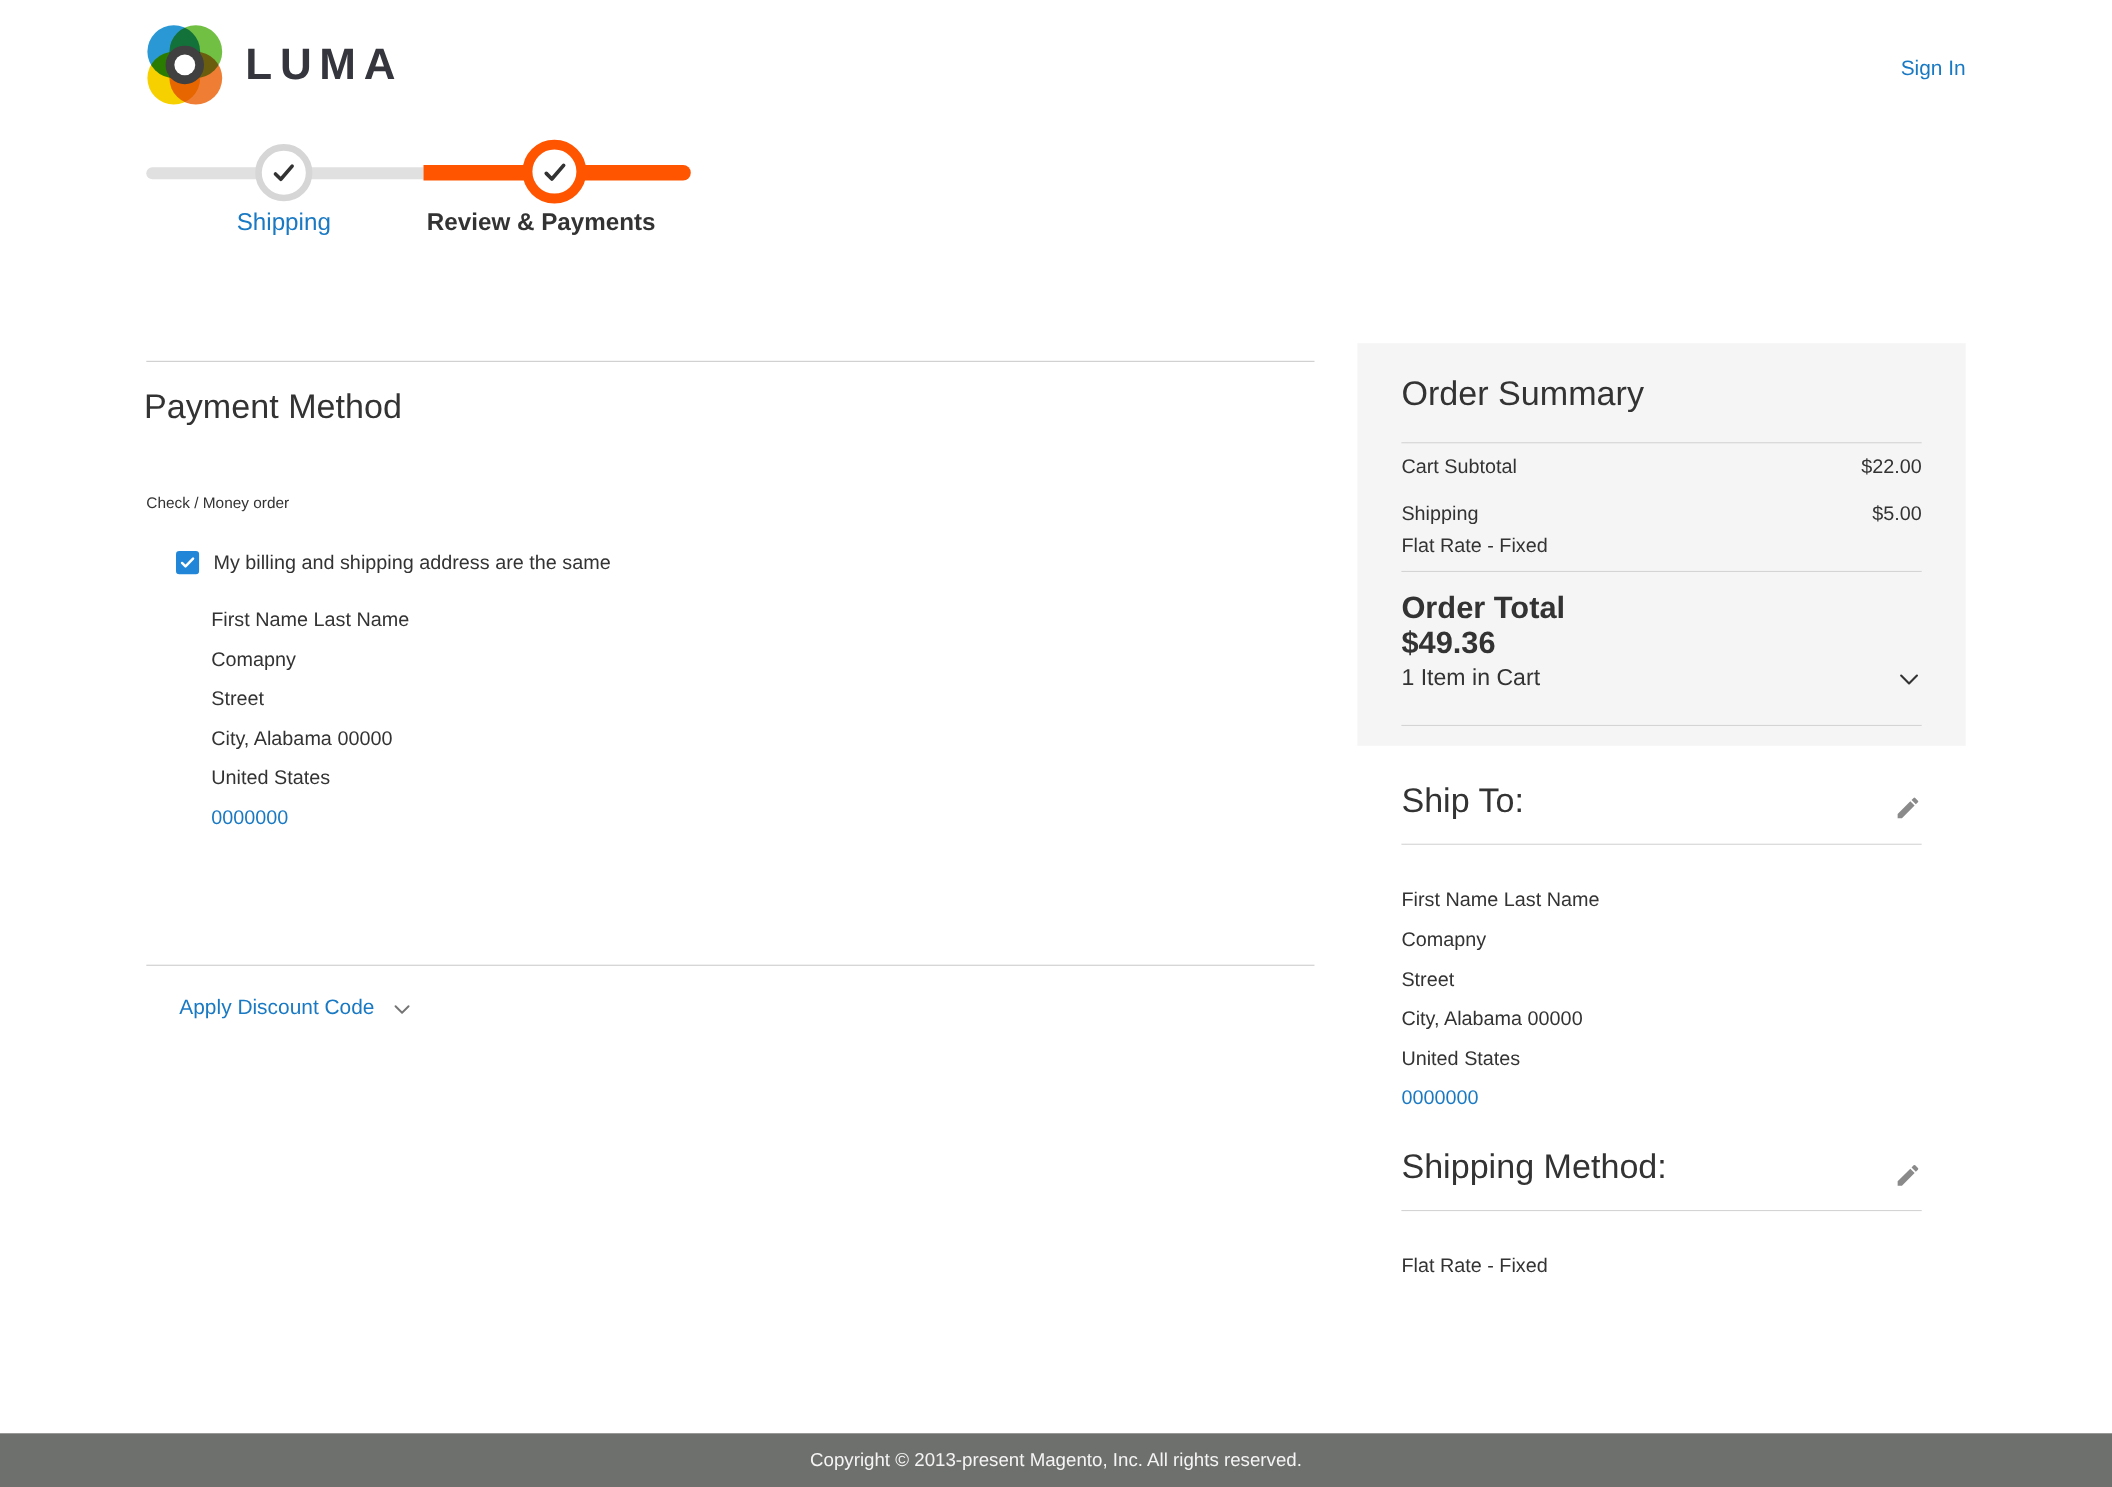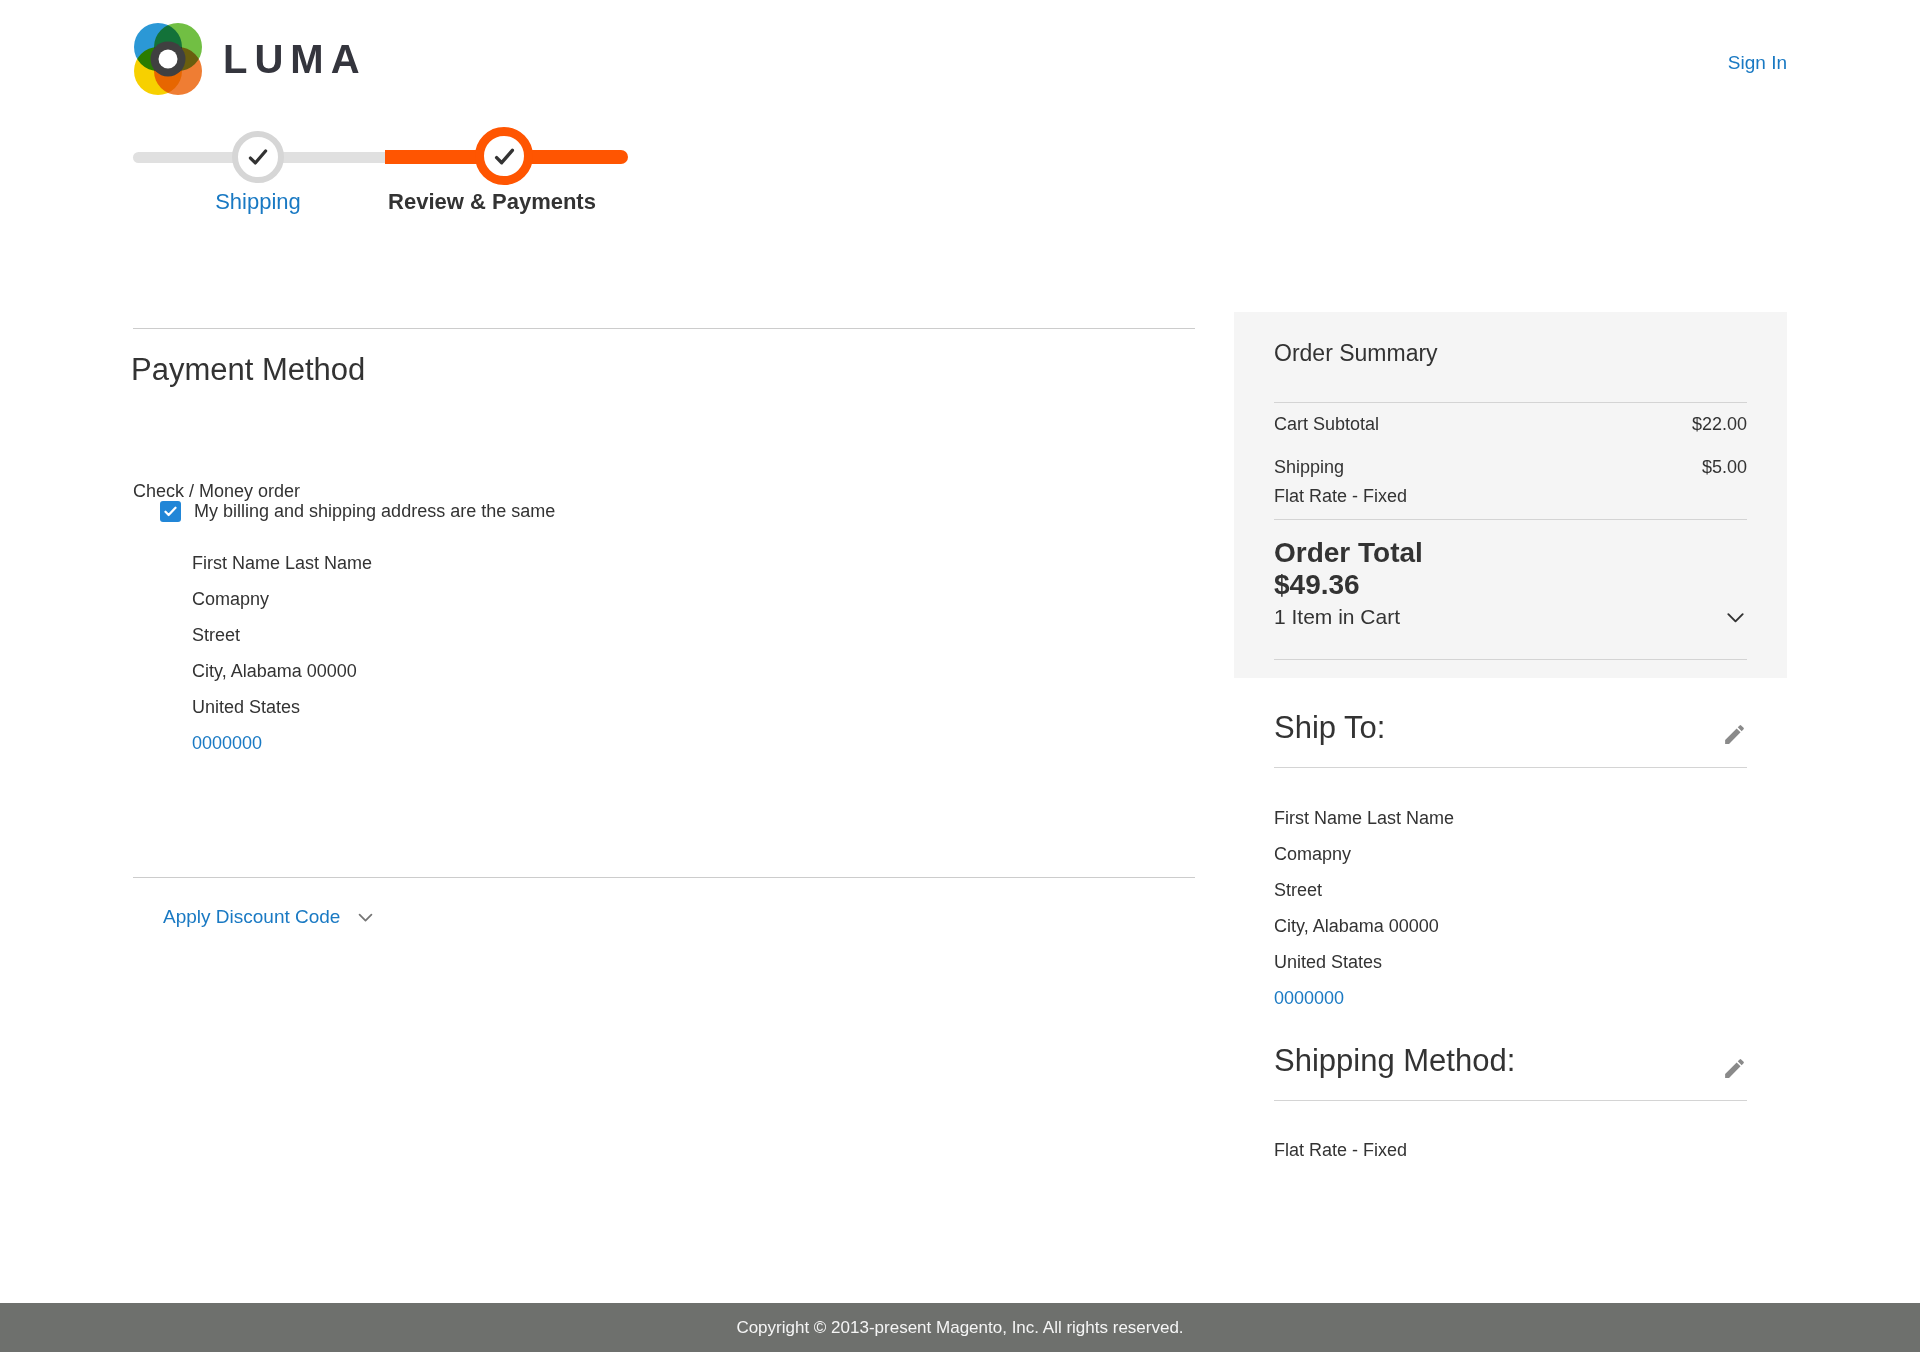--- a/index.html
+++ b/index.html
@@ -60,21 +60,21 @@
   
   .divider { position: absolute; height: 1px; background: #ccc; }
   .main-divider-top { left: 133px; top: 328px; width: 1062px; }
   .main-divider-bottom { left: 133px; top: 877px; width: 1062px; }
 
   .payment-heading {
     position: absolute; left: 131px; top: 352px;
     font-size: 31px; font-weight: 300; color: #333;
   }
   .payment-method-title {
-    position: absolute; left: 133px; top: 449px; font-size: 18px; margin-top: 32px;
+    position: absolute; left: 133px; top: 449px; font-size: 14px;
   }
   .billing-row {
     position: absolute; left: 160px; top: 501px;
     display: flex; align-items: center; gap: 13px;
   }
   .checkbox {
     width: 21px; height: 21px; border-radius: 3px;
     background: #2186d7; display: flex; align-items: center; justify-content: center;
     cursor: pointer; flex: 0 0 auto;
   }
@@ -98,21 +98,21 @@
   }
   .discount-toggle a { font-size: 19px; color: #1979c3; }
 
   
   .summary-box {
     position: absolute; left: 1234px; top: 312px; width: 553px; height: 366px;
     background: #f5f5f5;
   }
   .os-heading {
     position: absolute; left: 1274px; top: 340px;
-    font-size: 23px; font-weight: 300; color: #333;
+    font-size: 31px; font-weight: 300; color: #333;
   }
   .sb-divider { position: absolute; left: 1274px; width: 473px; height: 1px; background: #d4d4d4; }
   .os-div1 { top: 402px; }
   .os-div2 { top: 519px; }
   .os-div3 { top: 659px; }
 
   .os-row {
     position: absolute; left: 1274px; width: 473px;
     display: flex; justify-content: space-between; font-size: 18px;
   }

